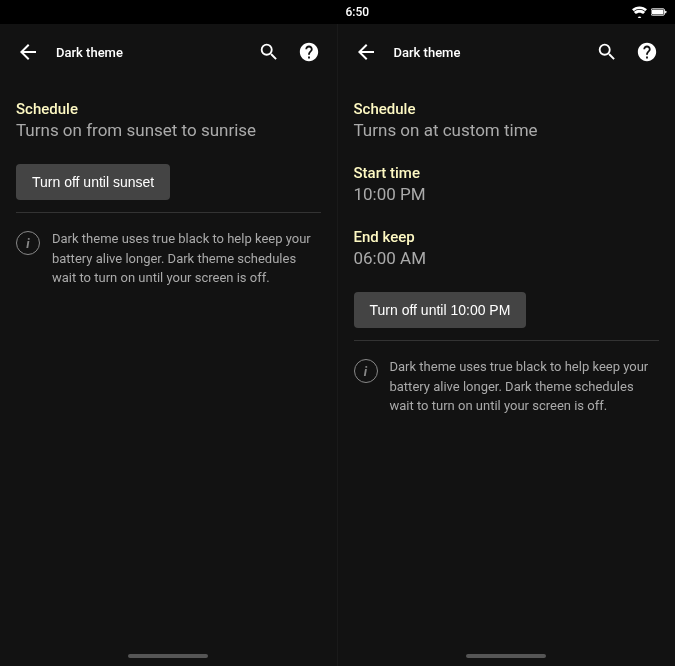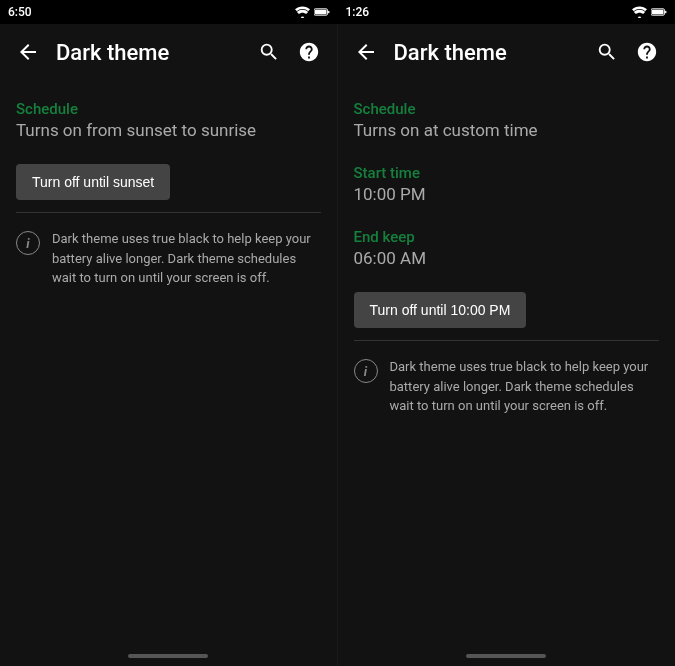--- a/index.html
+++ b/index.html
@@ -68,21 +68,21 @@
     .top-bar .back-btn {
       width: 40px;
       height: 40px;
       display: flex;
       align-items: center;
       justify-content: center;
       cursor: pointer;
       border-radius: 50%;
     }
     .top-bar .title {
-      font-size: 22px;
+      font-size: 13px;
       font-weight: 500;
       flex: 1;
       margin-left: 8px;
       color: #fff;
     }
     .top-bar .icon-btn {
       width: 40px;
       height: 40px;
       display: flex;
       align-items: center;
@@ -97,21 +97,21 @@
       flex: 1;
     }
 
     .setting-section {
       padding: 12px 16px;
     }
 
     .setting-title {
       font-size: 15px;
       font-weight: 500;
-      color: #15803d;
+      color: #fef9c3;
       margin-bottom: 2px;
     }
 
     .setting-subtitle {
       font-size: 17px;
       color: #aaa;
     }
 
     .action-button {
       margin: 12px 16px;
@@ -192,35 +192,20 @@
       </svg>
 
       <svg width="16" height="10" viewBox="0 0 25 12" fill="white">
         <rect x="0" y="1" width="21" height="10" rx="2" ry="2" fill="none" stroke="white" stroke-width="1.5"></rect>
         <rect x="22" y="4" width="2" height="4" rx="1" fill="white"></rect>
         <rect x="1.5" y="2.5" width="18" height="7" rx="1" fill="white"></rect>
       </svg>
     </div>
   </div>
 
-  <div class="status-bar status-bar-right">
-    <span class="time">1:26</span>
-    <div class="icons-right">
-      <svg width="15" height="12" viewBox="0 0 24 18" fill="white">
-        <path d="M12 4C8.5 4 5.3 5.4 3 7.7L0 4.7C3.1 1.7 7.3 0 12 0s8.9 1.7 12 4.7l-3 3C18.7 5.4 15.5 4 12 4z"></path>
-        <path d="M12 10c-2.2 0-4.2.9-5.7 2.3L3 9c2.4-2.3 5.6-3.7 9-3.7s6.6 1.4 9 3.7l-3.3 3.3C16.2 10.9 14.2 10 12 10z"></path>
-        <path d="M12 16c-1.1 0-2.1.4-2.8 1.2L12 20l2.8-2.8C14.1 16.4 13.1 16 12 16z"></path>
-      </svg>
-      <svg width="16" height="10" viewBox="0 0 25 12" fill="white">
-        <rect x="0" y="1" width="21" height="10" rx="2" ry="2" fill="none" stroke="white" stroke-width="1.5"></rect>
-        <rect x="22" y="4" width="2" height="4" rx="1" fill="white"></rect>
-        <rect x="1.5" y="2.5" width="18" height="7" rx="1" fill="white"></rect>
-      </svg>
-    </div>
-  </div>
 </div>
 
 <div class="panels">
 
   <div class="panel">
 
     <div class="top-bar">
       <div class="back-btn">
         <svg width="24" height="24" viewBox="0 0 24 24" fill="white">
           <path d="M20 11H7.83l5.59-5.59L12 4l-8 8 8 8 1.41-1.41L7.83 13H20v-2z"></path>

